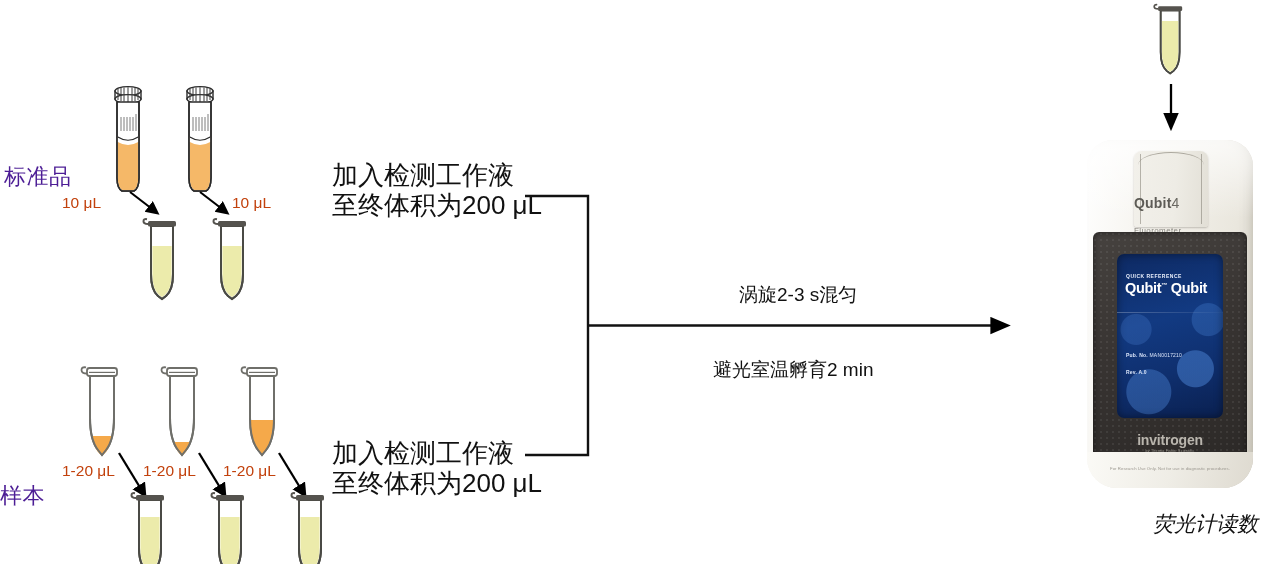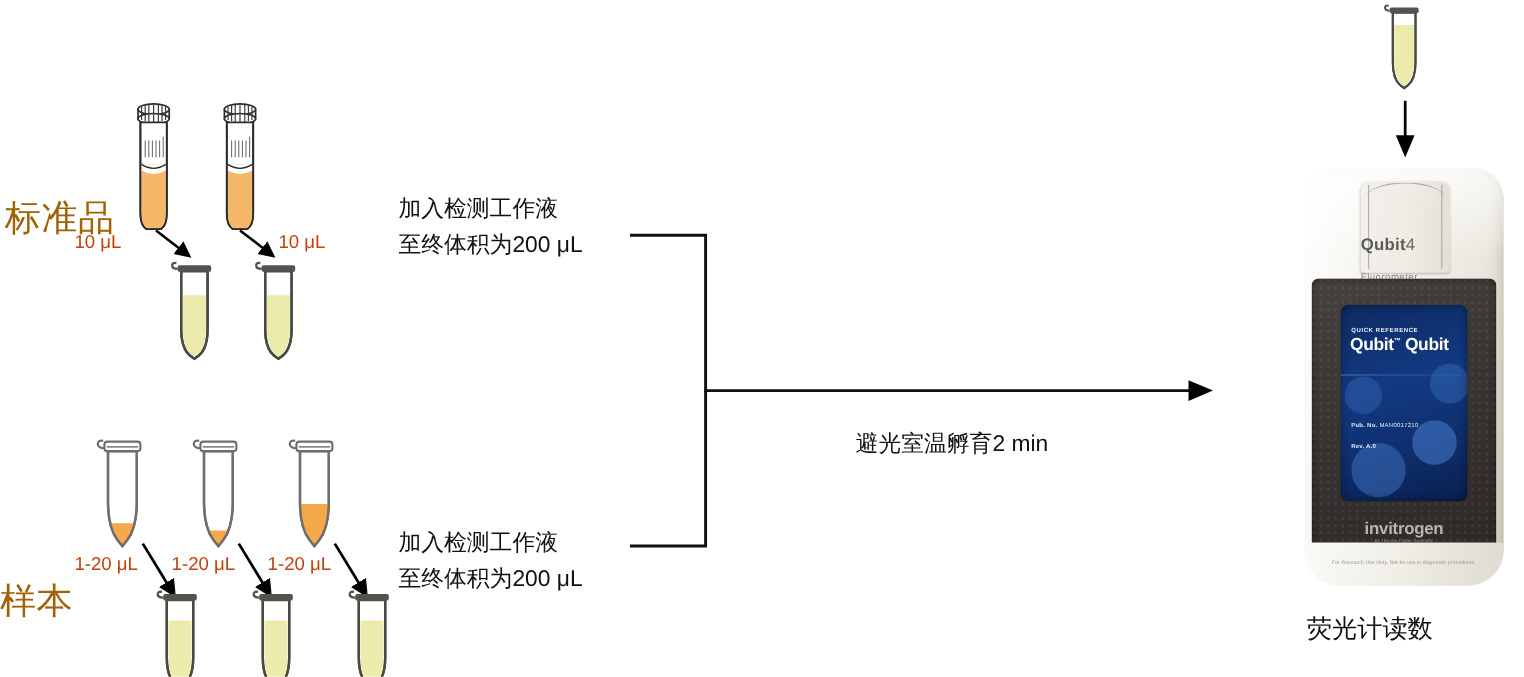--- a/index.html
+++ b/index.html
@@ -15,32 +15,32 @@
     position: relative;
     width: 1270px;
     height: 564px;
     background: #ffffff;
     overflow: hidden;
   }
   .abs { position: absolute; }
 
   
   .cn-label {
-    font-size: 30px;
+    font-size: 22px;
     letter-spacing: 0.5px;
-    color: #a16207;
+    color: #4c1d95;
     white-space: nowrap;
   }
   .vol-label {
     font-size: 15.5px;
     color: #c2410c;
     white-space: nowrap;
   }
   .step-text {
-    font-size: 19px;
+    font-size: 26px;
     line-height: 30px;
     color: #111;
     white-space: nowrap;
   }
   .arrow-text {
     font-size: 19px;
     color: #111;
     white-space: nowrap;
   }
   .readout-label {
@@ -350,20 +350,21 @@
   <svg class="abs" style="left:520px; top:190px;" width="500" height="280" viewBox="0 0 500 280">
     <defs>
       <marker id="mainArrow" markerWidth="9" markerHeight="9" refX="4" refY="3.6" orient="auto">
         <path d="M0,0 L8.5,3.6 L0,7.2 z" fill="#000"></path>
       </marker>
     </defs>
     <path d="M5 6 L68 6 L68 265 L5 265" fill="none" stroke="#111" stroke-width="2.4"></path>
     <line x1="67" y1="135.5" x2="480" y2="135.5" stroke="#111" stroke-width="2.4" marker-end="url(#mainArrow)"></line>
   </svg>
 
+  <div class="abs arrow-text" style="left:739px; top:282px;">涡旋2-3 s混匀</div>
   <div class="abs arrow-text" style="left:713px; top:357px;">避光室温孵育2 min</div>
 
   <svg class="abs" style="left:1150px; top:2px;" width="42" height="74" viewBox="0 0 42 86">
     <path d="M9 10 L9 58 Q9 74 16 80 L20 83 L24 80 Q31 74 31 58 L31 10 Z" fill="#ffffff" stroke="#4a4a45" stroke-width="2"></path>
     <path d="M10.4 22 L10.4 58 Q10.4 73 16.6 78.6 L20 81.2 L23.4 78.6 Q29.6 73 29.6 58 L29.6 22 Z" fill="#ecebab"></path>
     <path d="M9 10 L9 58 Q9 74 16 80 L20 83 L24 80 Q31 74 31 58 L31 10" fill="none" stroke="#4a4a45" stroke-width="2"></path>
     <rect x="6" y="5" width="28" height="5.5" rx="1.6" fill="#55534e"></rect>
     <path d="M6 8 Q1.5 8 1.5 5.2 Q1.5 2.6 5 3.2" fill="none" stroke="#55534e" stroke-width="2"></path>
   </svg>
 
@@ -402,15 +403,15 @@
       <div class="invitrogen">
         <div class="inv-main">invitrogen</div>
         <div class="inv-sub">by Thermo Fisher Scientific</div>
       </div>
     </div>
 
     <div class="device-base"></div>
     <div class="fine-print">For Research Use Only. Not for use in diagnostic procedures.</div>
   </div>
 
-  <div class="abs readout-label" style="left:1089px; top:510px;">荧光计读数</div>
+  <div class="abs readout-label" style="left:1153px; top:510px;font-style:italic;">荧光计读数</div>
 
 </div>
 
 </body></html>

